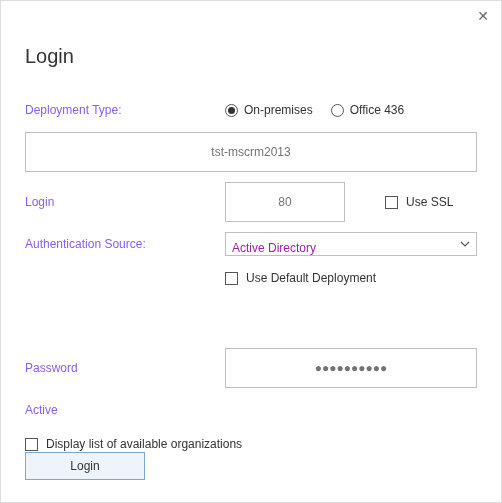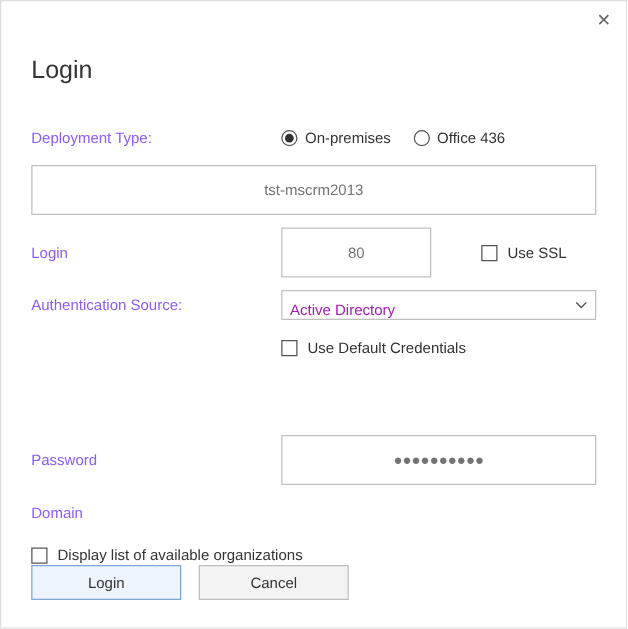--- a/index.html
+++ b/index.html
@@ -201,46 +201,45 @@
           </span>
         </div>
       </div>
     </div>
 
     <div class="row">
       <div class="lbl"></div>
       <div class="ctrl">
         <span class="chk">
           <span class="box"></span>
-          <span>Use Default Credentials</span>
+          <span>Use Default Deployment</span>
         </span>
       </div>
     </div>
 
     <div class="spacer-row"></div>
 
     <div class="row">
     </div>
 
     <div class="row">
       <div class="lbl">Password</div>
       <div class="ctrl">
         <input class="text-input" value="●●●●●●●●●●" style="">
       </div>
     </div>
 
     <div class="row">
-      <div class="lbl">Domain</div>
+      <div class="lbl">Active</div>
     </div>
 
     <div class="row full">
       <span class="chk">
         <span class="box"></span>
         <span>Display list of available organizations</span>
       </span>
     </div>
   </div>
 
   <div class="buttons">
     <div class="btn primary">Login</div>
-    <div class="btn">Cancel</div>
   </div>
 </div>
 
 </body></html>

